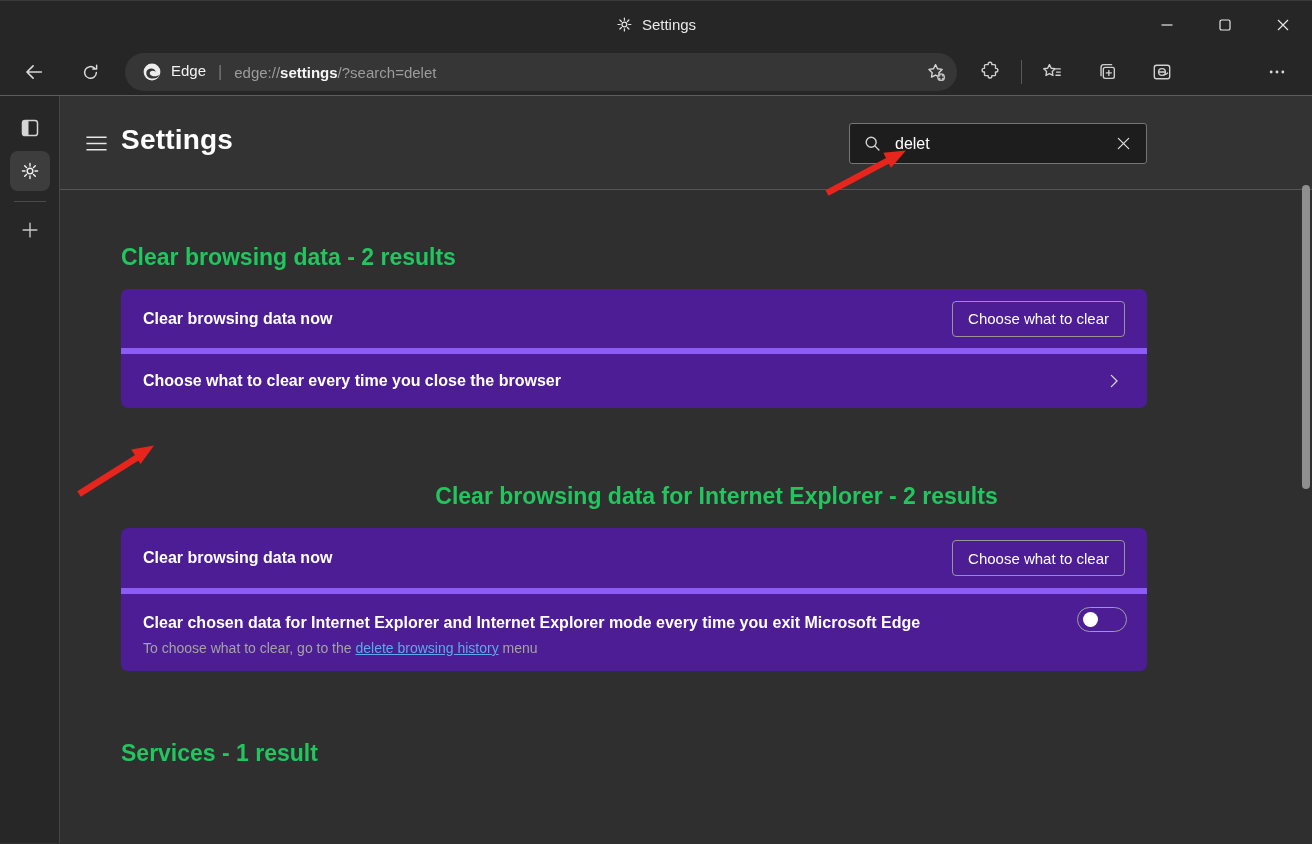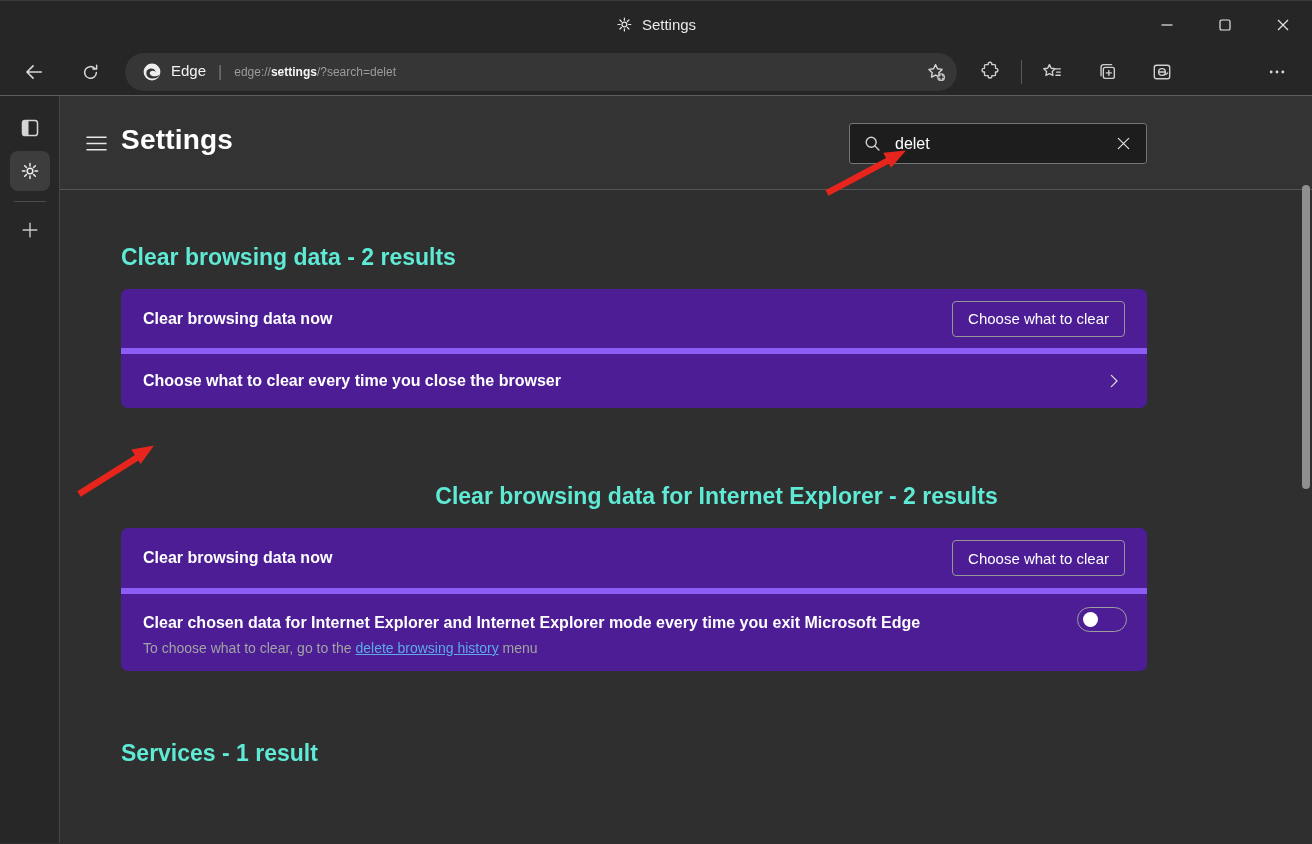--- a/index.html
+++ b/index.html
@@ -28,21 +28,21 @@
     display:flex; align-items:center; justify-content:center;
   }
   .addr-pill {
     position:absolute; left:125px; top:5px; width:832px; height:38px;
     background:#363636; border-radius:19px;
     display:flex; align-items:center; padding:0 4px 0 17px;
   }
   .addr-site { display:flex; align-items:flex-start; gap:9px; }
   .addr-site-label { font-size:15px; color:#f2f2f2; }
   .addr-sep { color:#7a7a7a; font-size:16px; margin:0 12px; font-weight:300; }
-  .addr-url { flex:1; font-size:12px; white-space:nowrap; overflow:hidden; }
+  .addr-url { flex:1; font-size:15px; white-space:nowrap; overflow:hidden; }
   .url-dim { color:#9c9c9c; }
   .url-strong { color:#f5f5f5; font-weight:600; }
   .pill-icon-btn { width:34px; height:32px; border-radius:6px; display:flex; align-items:center; justify-content:center; }
   .tb-divider { position:absolute; left:1021px; top:12px; width:1px; height:24px; background:#5a5a5a; }
   
   .app { display:flex; height:747px; }
   .sidebar {
     width:60px; background:#272727; border-right:1px solid #454545;
     display:flex; flex-direction:column; align-items:center; padding-top:12px; flex:none;
   }
@@ -61,21 +61,21 @@
     position:absolute; left:789px; top:27px; width:298px; height:41px;
     background:#1d1d1d; border:1px solid #757575; border-radius:3px;
     display:flex; align-items:center; padding:0 8px 0 12px;
   }
   .search-box input {
     flex:1; background:transparent; border:none; outline:none;
     color:#ffffff; font-size:16px; font-family:"Liberation Sans", sans-serif; padding-left:12px;
   }
   .search-clear { width:30px; height:30px; display:flex; align-items:center; justify-content:center; border-radius:4px; }
   .content { flex:1; padding-left:61px; overflow:hidden; }
-  .section-heading { font-size:23px; font-weight:700; color:#5eead4; line-height:30px; }
+  .section-heading { font-size:23px; font-weight:700; color:#22c55e; line-height:30px; }
   .h-first { margin-top:52px; }
   .h-second { margin-top:73px;text-align:center; }
   .h-third { margin-top:67px; }
   .section-desc { margin-top:23px; font-size:16px; color:#f7f7f7; line-height:19px; }
   .sec1-desc { margin-top:26px; }
   mark.hl { background:var(--hl,#f5d52e); color:var(--hl-text,#1f1f1f); padding:0 1px; }
   a.link { color:var(--link,#5ea9e6); text-decoration:underline; cursor:pointer; }
   .card { width:1026px; background:#4c1d95; border-radius:7px; margin-top:17px; }
   .crow { display:flex; align-items:center; padding:0 22px; height:59px; }
   .crow.tall { height:60px; }

